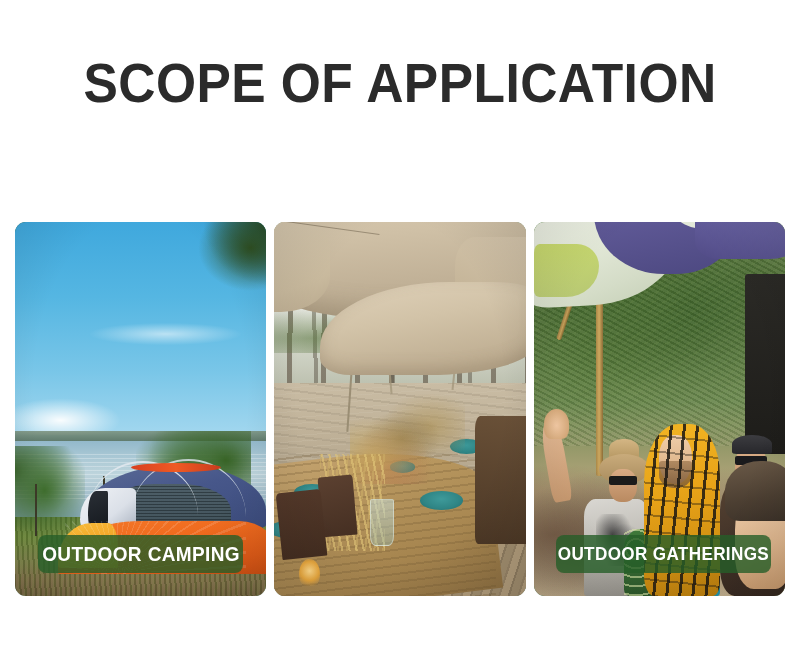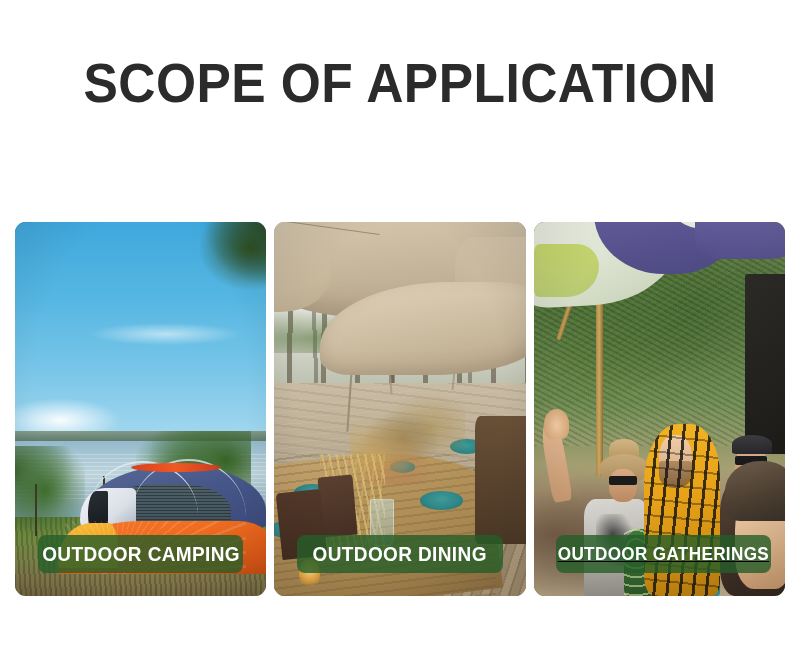--- a/index.html
+++ b/index.html
@@ -113,21 +113,20 @@
     background: rgba(38, 94, 40, 0.80);
     display: flex;
     align-items: center;
     justify-content: center;
     box-sizing: border-box;
     padding: 0 6px;
   }
   .card-label.wide {
     left: 22px;
     right: 14px;
-    text-decoration: underline;
   }
 
   .card-label-text {
     font-family: "Liberation Sans Narrow", "Liberation Sans", sans-serif;
     font-size: 20px;
     font-weight: 700;
     letter-spacing: 0.4px;
     color: #ffffff;
     white-space: nowrap;
     transform: scaleX(0.95);
@@ -696,23 +695,20 @@
         <div class="photo-layer p2-chair-b"></div>
         <div class="photo-layer p2-chair-a"></div>
         <div class="photo-layer p2-chair-r"></div>
         <div class="photo-layer p2-canopy-main"></div>
         <div class="photo-layer p2-canopy-left"></div>
         <div class="photo-layer p2-canopy-right"></div>
         <div class="photo-layer p2-canopy-drape"></div>
         <div class="photo-layer p2-canopy-seam"></div>
         <div class="photo-layer p2-candle"></div>
         <div class="photo-layer p2-vign"></div>
-      </div>
-      <div class="card-label">
-        <span class="card-label-text">OUTDOOR DINING</span>
       </div>
     </div>
 
     <div class="card">
       <div class="photo">
         <div class="photo-layer p3-bg"></div>
         <div class="photo-layer p3-trees"></div>
         <div class="photo-layer p3-tree-tex"></div>
         <div class="photo-layer p3-darkbox"></div>
         <div class="photo-layer p3-pole-a"></div>

